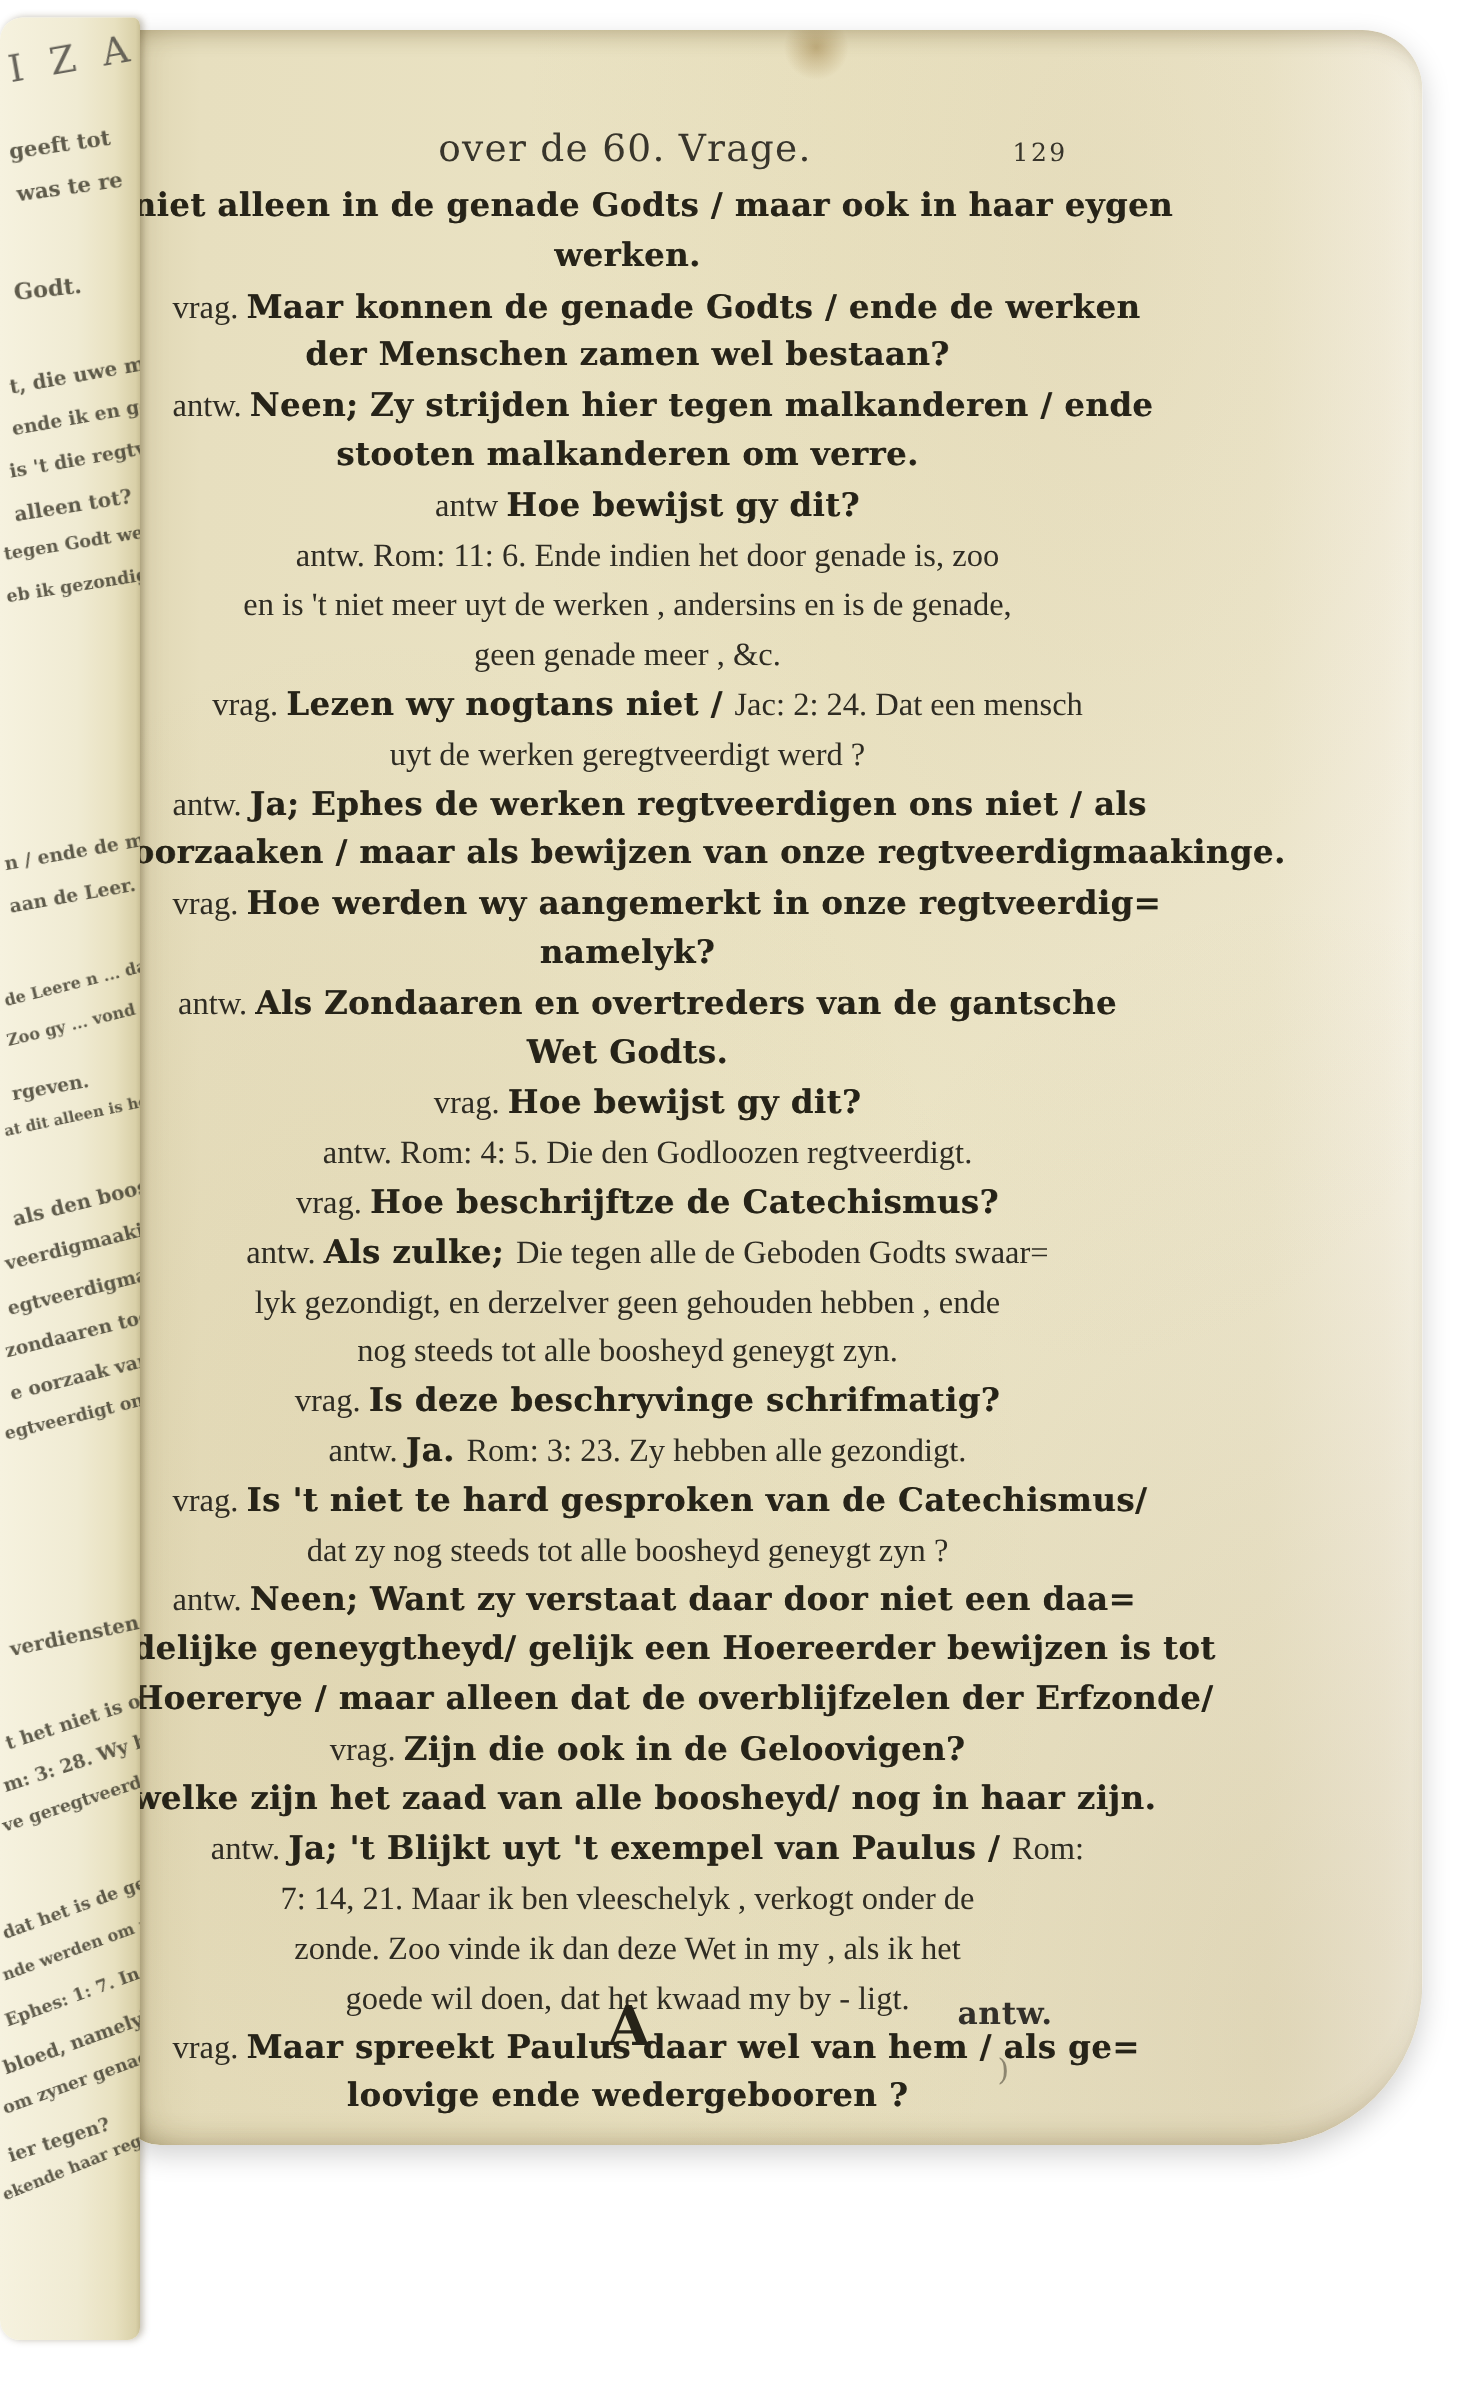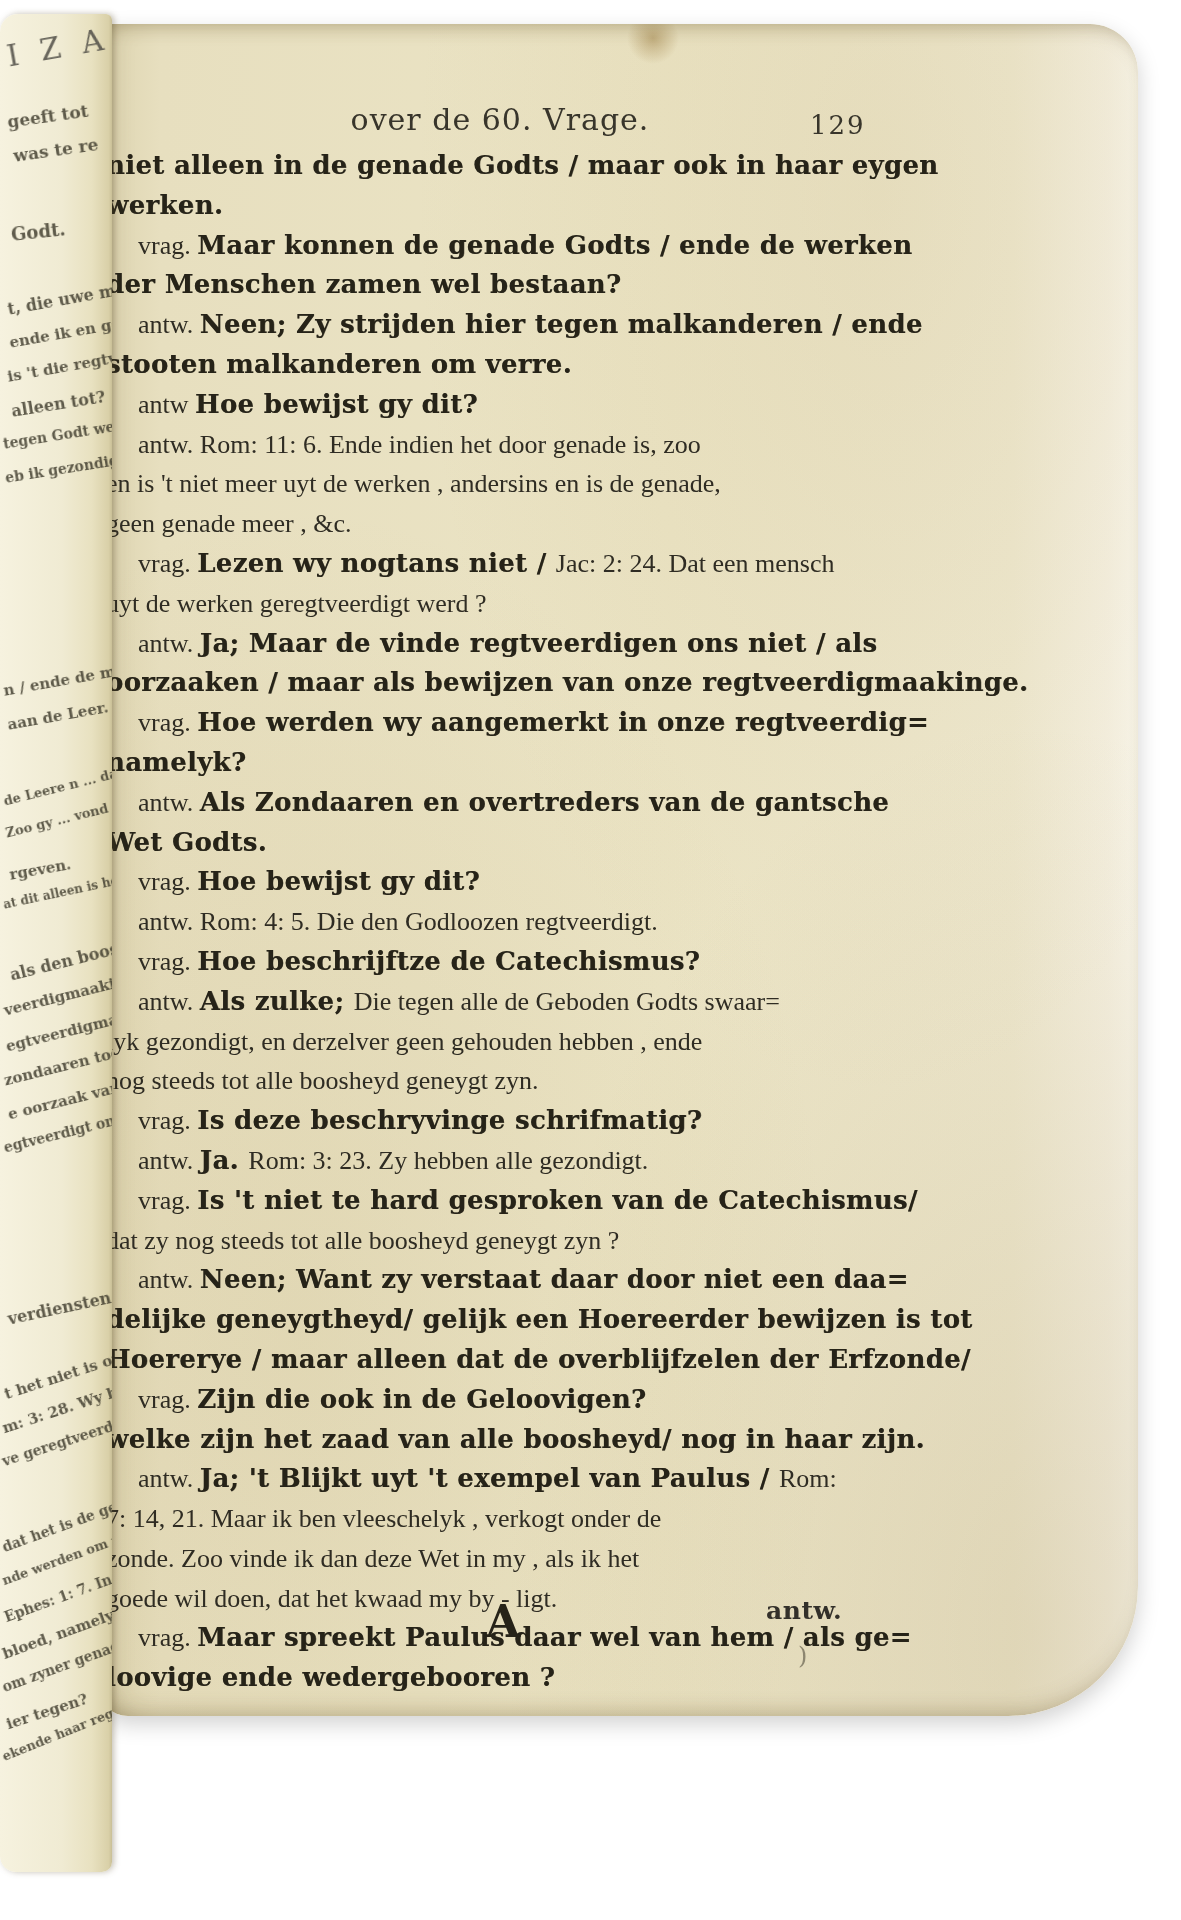--- a/index.html
+++ b/index.html
@@ -24,24 +24,24 @@
         radial-gradient(ellipse at 20% 78%, rgba(180,158,100,.14), rgba(180,158,100,0) 45%),
         radial-gradient(ellipse at 90% 95%, rgba(170,148,95,.22), rgba(170,148,95,0) 40%),
         linear-gradient(90deg,#ddd4b0 0%,#e7dfbf 6%,#ebe4c5 55%,#eee8cf 88%,#f4efdf 97%,#f8f5e9 100%);
       border-radius:10px 48px 130px 30px;
       box-shadow:0 8px 22px rgba(0,0,0,.18), inset 18px 0 30px -14px rgba(85,68,32,.38),
                  inset 0 14px 18px -12px rgba(120,100,55,.35), inset 0 -16px 22px -14px rgba(120,100,55,.30);}
   .page-content{position:absolute;left:0;top:0;width:100%;height:100%;color:#2e2b22;}
 
   .header-row{position:absolute;left:8px;top:78px;width:788px;height:44px;}
   .running-header{display:block;text-align:center;font-size:30px;letter-spacing:1px;color:#38352b;}
-  .page-number{position:absolute;left:704px;top:8px;font-size:26px;letter-spacing:2px;color:#38352b;}
+  .page-number{position:absolute;left:704px;top:8px;font-size:20px;letter-spacing:2px;color:#38352b;}
 
   .text-block{position:absolute;left:8px;top:122px;width:792px;}
-  .line{height:39.8px;line-height:39.8px;white-space:nowrap;font-size:26px;}
+  .line{height:39.8px;line-height:39.8px;white-space:nowrap;font-size:26px;text-align:center;}
   .line.indent{padding-left:32px;}
   .r{font-family:Liberation Serif, serif;font-weight:400;color:#2f2c23;}
   .g{font-family:"DejaVu Serif","Liberation Serif",serif;font-weight:700;color:#262318;
      letter-spacing:.3px;text-shadow:.3px 0 0 rgba(38,35,24,.55);}
 
   .sig-mark{position:absolute;left:388px;top:1572px;font-size:44px;font-weight:700;color:#262318;
      font-family:"DejaVu Serif","Liberation Serif",serif;}
   .catchword{position:absolute;left:668px;top:1572px;font-size:25px;font-weight:700;color:#33302a;
      letter-spacing:.5px;filter:blur(.2px);}
   .stray-mark{position:absolute;left:700px;top:1618px;font-size:24px;color:rgba(70,64,50,.55);}
@@ -101,21 +101,21 @@
           <div class="line indent"><span class="r">vrag. </span><span class="g">Maar konnen de genade Godts / ende de werken</span></div>
           <div class="line"><span class="g">der Menschen zamen wel bestaan?</span></div>
           <div class="line indent"><span class="r">antw. </span><span class="g">Neen; Zy strijden hier tegen malkanderen / ende</span></div>
           <div class="line"><span class="g">stooten malkanderen om verre.</span></div>
           <div class="line indent"><span class="r">antw </span><span class="g">Hoe bewijst gy dit?</span></div>
           <div class="line indent"><span class="r">antw. Rom: 11: 6. Ende indien het door genade is, zoo</span></div>
           <div class="line"><span class="r">en is 't niet meer uyt de werken , andersins en is de genade,</span></div>
           <div class="line"><span class="r">geen genade meer , &amp;c.</span></div>
           <div class="line indent"><span class="r">vrag. </span><span class="g">Lezen wy nogtans niet / </span><span class="r">Jac: 2: 24. Dat een mensch</span></div>
           <div class="line"><span class="r">uyt de werken geregtveerdigt werd ?</span></div>
-          <div class="line indent"><span class="r">antw. </span><span class="g">Ja; Maar de vinde regtveerdigen ons niet / als</span></div>
+          <div class="line indent"><span class="r">antw. </span><span class="g">Ja; Ephes de werken regtveerdigen ons niet / als</span></div>
           <div class="line"><span class="g">oorzaaken / maar als bewijzen van onze regtveerdigmaakinge.</span></div>
           <div class="line indent"><span class="r">vrag. </span><span class="g">Hoe werden wy aangemerkt in onze regtveerdig=</span></div>
           <div class="line"><span class="g">namelyk?</span></div>
           <div class="line indent"><span class="r">antw. </span><span class="g">Als Zondaaren en overtreders van de gantsche</span></div>
           <div class="line"><span class="g">Wet Godts.</span></div>
           <div class="line indent"><span class="r">vrag. </span><span class="g">Hoe bewijst gy dit?</span></div>
           <div class="line indent"><span class="r">antw. Rom: 4: 5. Die den Godloozen regtveerdigt.</span></div>
           <div class="line indent"><span class="r">vrag. </span><span class="g">Hoe beschrijftze de Catechismus?</span></div>
           <div class="line indent"><span class="r">antw. </span><span class="g">Als zulke; </span><span class="r">Die tegen alle de Geboden Godts swaar=</span></div>
           <div class="line"><span class="r">lyk gezondigt, en derzelver geen gehouden hebben , ende</span></div>

